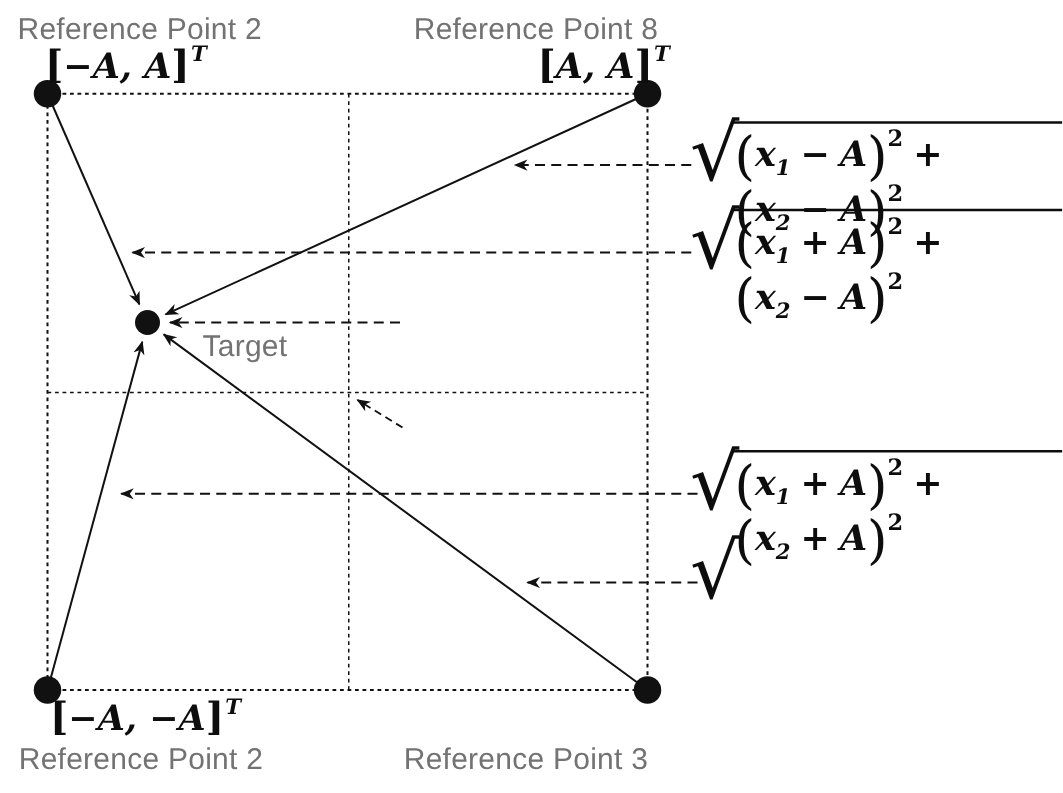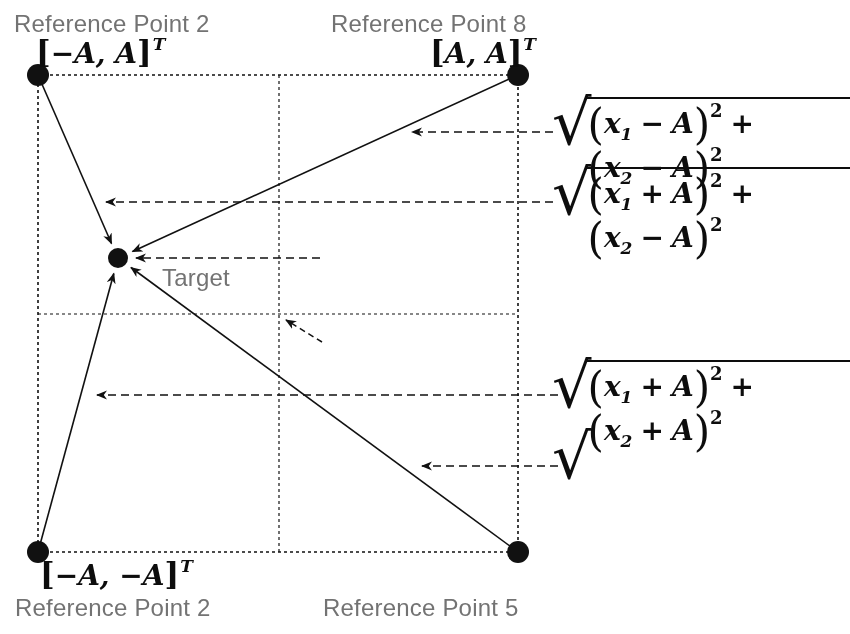--- a/index.html
+++ b/index.html
@@ -64,21 +64,21 @@
     <circle cx="38" cy="75" r="11" fill="#111"></circle>
     <circle cx="518" cy="75" r="11" fill="#111"></circle>
     <circle cx="38" cy="552" r="11" fill="#111"></circle>
     <circle cx="518" cy="552" r="11" fill="#111"></circle>
     <circle cx="118" cy="258" r="10" fill="#111"></circle>
   </svg>
 
   <div class="lbl title" style="left:14px; top:10px">Reference Point 2</div>
   <div class="lbl title" style="left:331px; top:10px">Reference Point 8</div>
   <div class="lbl title" style="left:15px; top:594px">Reference Point 2</div>
-  <div class="lbl title" style="left:323px; top:594px">Reference Point 5</div>
+  <div class="lbl title" style="left:323px; top:594px">Reference Point 3</div>
 
   <div class="lbl coord" style="left:36px; top:34px">
     <span class="br">[</span><span class="mi">−A, A</span><span class="br">]</span><span class="supt">T</span>
   </div>
   <div class="lbl coord" style="left:430px; top:34px">
     <span class="br">[</span><span class="mi">A, A</span><span class="br">]</span><span class="supt">T</span>
   </div>
   <div class="lbl coord" style="left:40px; top:556px">
     <span class="br">[</span><span class="mi">−A, −A</span><span class="br">]</span><span class="supt">T</span>
   </div>

